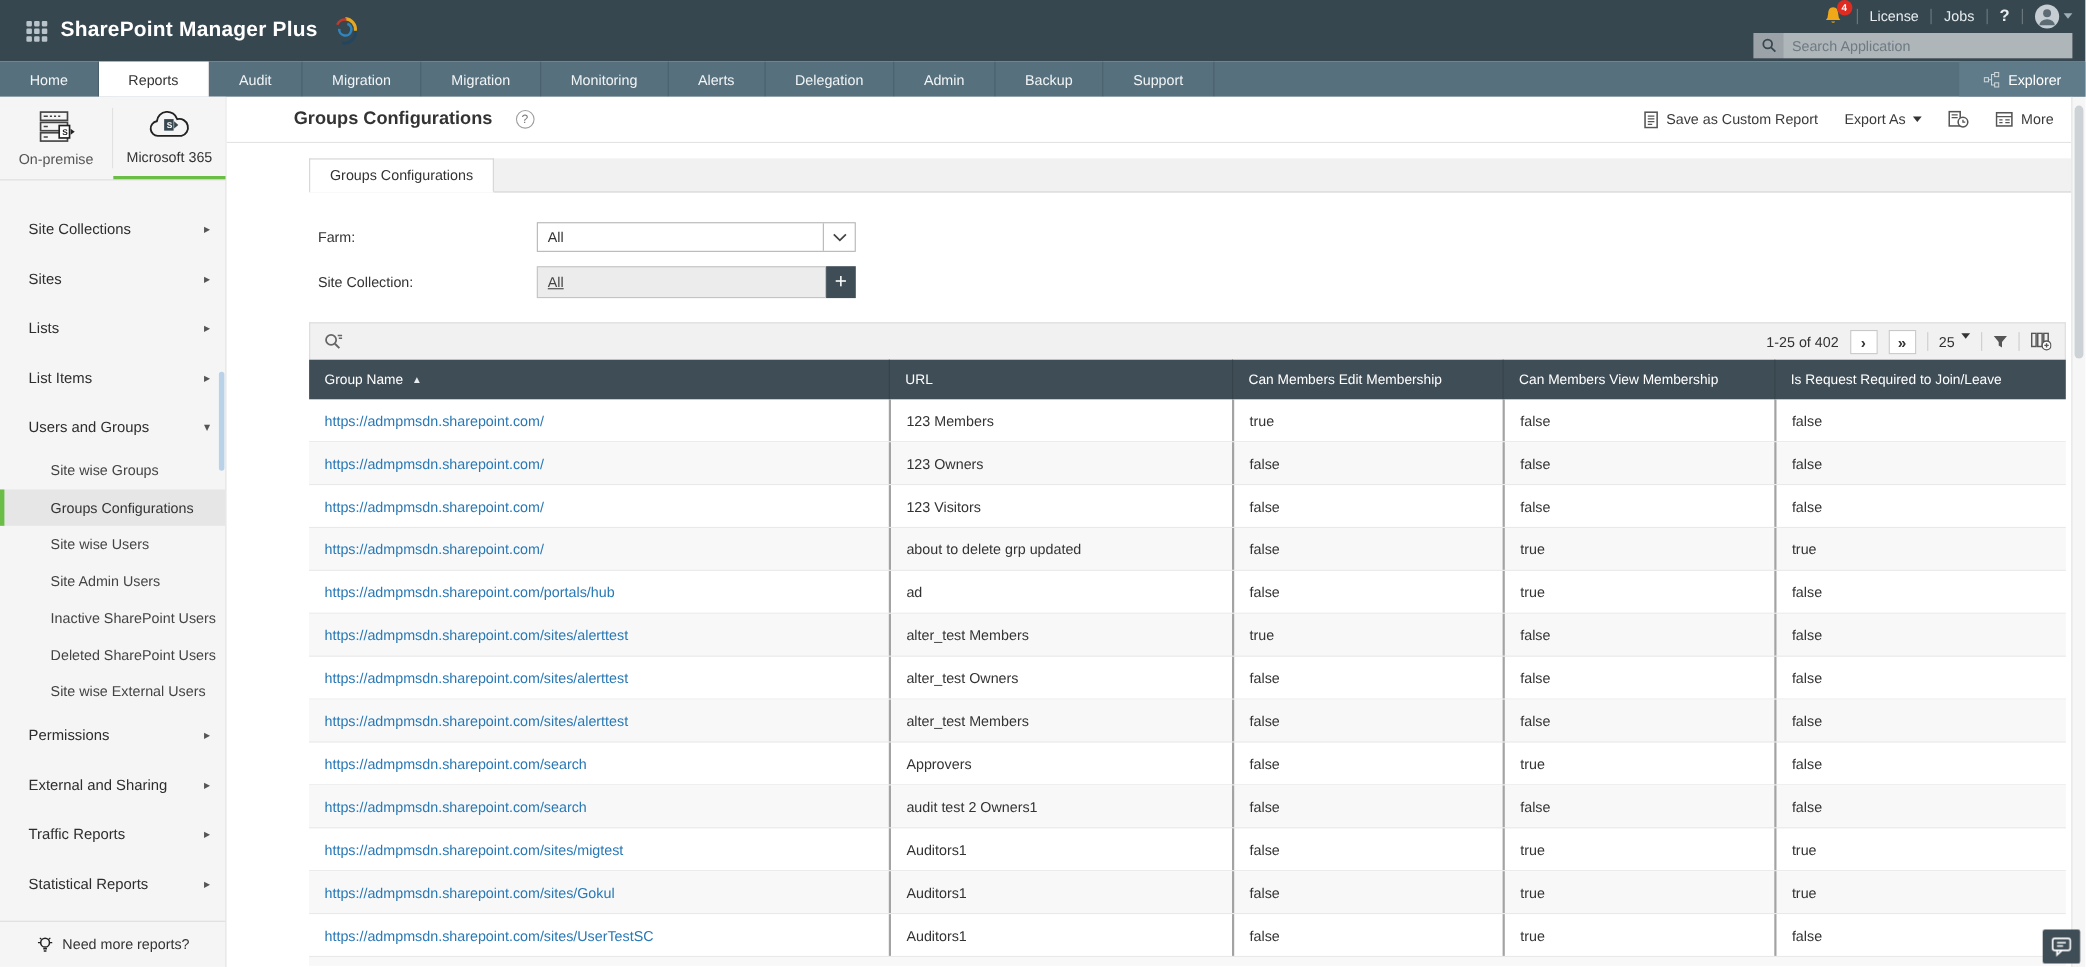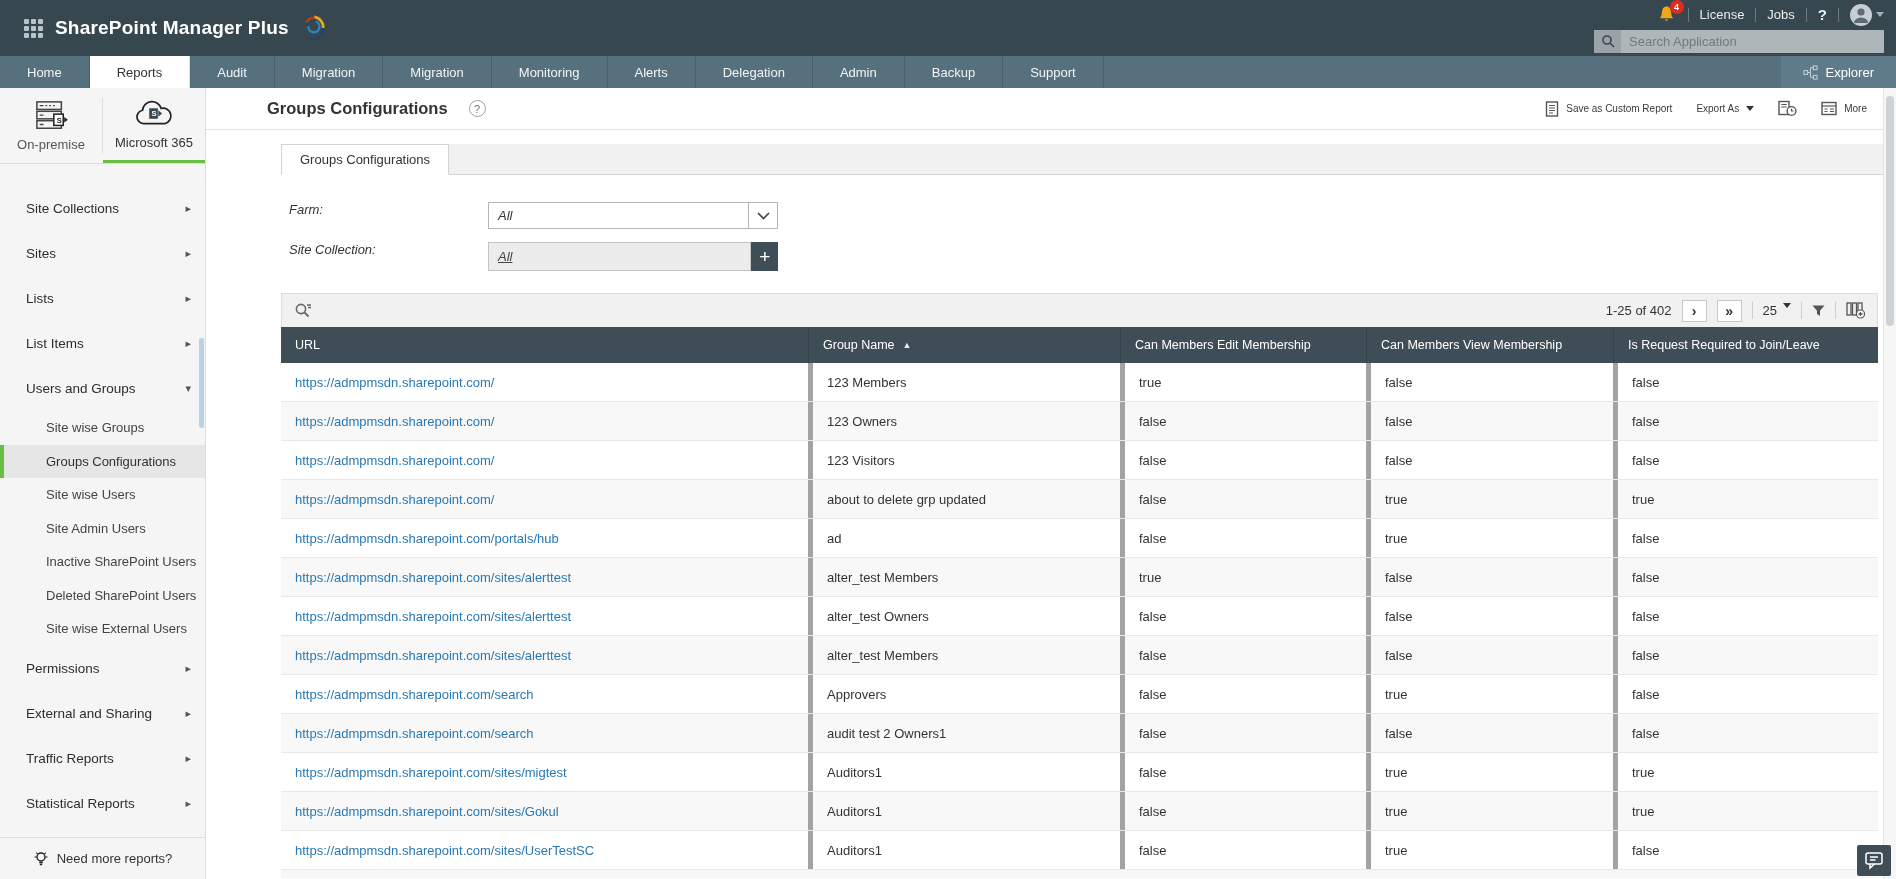--- a/index.html
+++ b/index.html
@@ -50,32 +50,32 @@
   .mi-arrow { font-size:11px; color:#555; }
   .submenu-item { height:33.5px; display:flex; align-items:center; padding-left:42px; font-size:13px; color:#444; cursor:pointer; border-left:4px solid transparent; }
   .submenu-item.active { background:#e6e6e6; border-left:4px solid #6abd45; color:#333; }
   .side-scroll-thumb { position:absolute; right:1px; top:250px; width:5px; height:90px; background:#b9d2e8; border-radius:3px; }
   .side-footer { height:42px; border-top:1px solid #ddd; display:flex; align-items:center; justify-content:center; gap:8px; font-size:13px; color:#333; cursor:pointer; }
 
   
   .title-row { height:41px; display:flex; align-items:center; padding:0 16px 0 61px; }
   .page-title { font-size:16.5px; font-weight:bold; color:#333; }
   .help-circle { width:17px; height:17px; border:1.5px solid #9e9e9e; border-radius:50%; color:#757575; font-size:11px; display:flex; align-items:center; justify-content:center; margin-left:21px; cursor:pointer; }
-  .title-actions { margin-left:auto; display:flex; align-items:center; gap:24px; font-size:10px; color:#3a3a3a; }
+  .title-actions { margin-left:auto; display:flex; align-items:center; gap:24px; font-size:13px; color:#3a3a3a; }
   .action { display:flex; align-items:center; gap:7px; cursor:pointer; }
   .caret-dk { width:0; height:0; border-left:4px solid transparent; border-right:4px solid transparent; border-top:5px solid #333; }
   .content-divider { border-bottom:1px solid #e3e3e3; }
 
   
   .tab-strip { margin:14px 0 0 75px; height:31px; display:flex; background:#f1f1f1; border-bottom:1px solid #d4d4d4; }
   .report-tab { position:relative; top:0; background:#fff; border:1px solid #d4d4d4; border-bottom:1px solid #fff; margin-bottom:-1px; padding:0 18px; display:flex; align-items:center; font-size:13px; color:#333; cursor:pointer; }
 
   
   .filters { margin:27px 0 0 83px; }
-  .filter-row { display:flex; align-items:flex-start; margin-bottom:13px;font-style:italic; }
+  .filter-row { display:flex; align-items:center; margin-bottom:13px; }
   .filter-label { width:199px; font-size:13px; color:#333; }
   .farm-select { width:290px; height:27px; border:1px solid #b5b5b5; background:#fff; display:flex; align-items:center; cursor:pointer; }
   .farm-value { flex:1; font-size:13px; color:#333; padding-left:9px; }
   .farm-chev { width:29px; height:100%; border-left:1px solid #b5b5b5; display:flex; align-items:center; justify-content:center; }
   .sc-field { width:263px; height:29px; background:#ececec; border:1px solid #c4c4c4; display:flex; align-items:center; padding-left:9px; }
   .sc-value { font-size:13px; color:#444; text-decoration:underline; cursor:pointer; }
   .sc-add { width:27px; height:29px; background:#3f4d56; color:#fff; font-size:19px; display:flex; align-items:center; justify-content:center; cursor:pointer; }
 
   
   .toolbar { margin:22px 0 0 75px; width:1597px; height:34px; background:#f1f1f1; border:1px solid #dcdcdc; border-bottom:none; display:flex; align-items:center; padding:0 12px; }
@@ -88,21 +88,21 @@
   
   .gtable { margin-left:75px; width:1597px; font-size:13px; }
   .t-head, .t-row { display:grid; grid-template-columns:527px 312px 246px 247px 265px; }
   .t-head { background:#3f4d56; height:36px; }
   .th { display:flex; align-items:center; padding:0 14px; color:#fff; font-size:12.5px; cursor:pointer; gap:8px; }
   .th + .th { border-left:1px solid #37434b; }
   .sort { font-size:9px; color:#e8edf0; }
   .t-row { height:39px; border-bottom:1px solid #e9e9e9; }
   .t-row:nth-child(even) { background:#f8f8f8; }
   .td { display:flex; align-items:center; padding:0 14px; color:#333; overflow:hidden; white-space:nowrap; }
-  .td + .td { border-left:5px solid #a3a3a3; }
+  .td + .td { border-left:2px solid #a3a3a3; }
   .url-link { color:#2878b5; text-decoration:none; cursor:pointer; }
   .partial-row { height:8px; background:#f8f8f8; margin-left:75px; width:1597px; }
 
   
   .chat-btn { position:fixed; right:5px; bottom:3px; width:34px; height:31px; background:#3f4d56; border-radius:2px; display:flex; align-items:center; justify-content:center; cursor:pointer; }
 </style>
 </head>
 <body>
 
 <header class="topbar">
@@ -367,25 +367,25 @@
             <circle cx="14.5" cy="12" r="4" fill="#fff" stroke="#555" stroke-width="1.2"></circle>
             <path d="M14.5 10 v4 M12.5 12 h4" stroke="#555" stroke-width="1.3"></path>
           </svg>
         </span>
       </div>
     </div>
 
     <div class="gtable">
       <div class="t-head">
           <div class="th">
-            <span>URL</span>
-          </div>
-          <div class="th">
             <span>Group Name</span>
             <span class="sort">▲</span>
+          </div>
+          <div class="th">
+            <span>URL</span>
           </div>
           <div class="th">
             <span>Can Members Edit Membership</span>
           </div>
           <div class="th">
             <span>Can Members View Membership</span>
           </div>
           <div class="th">
             <span>Is Request Required to Join/Leave</span>
           </div>

